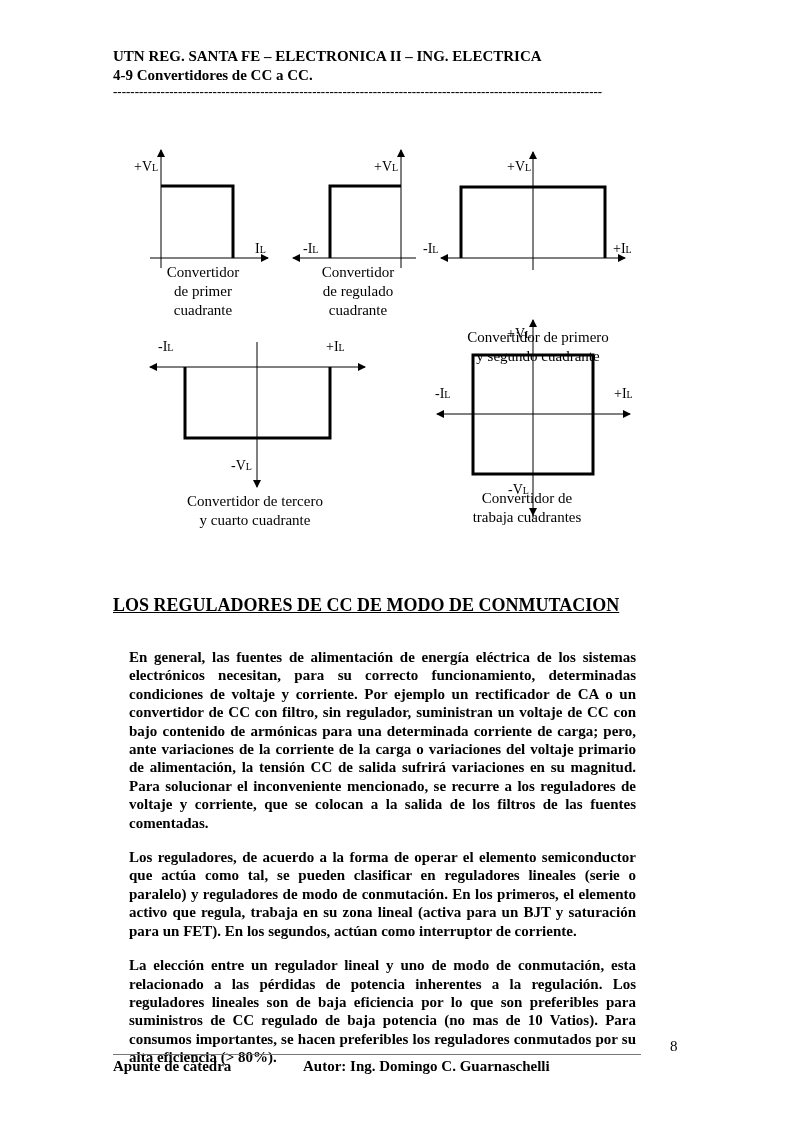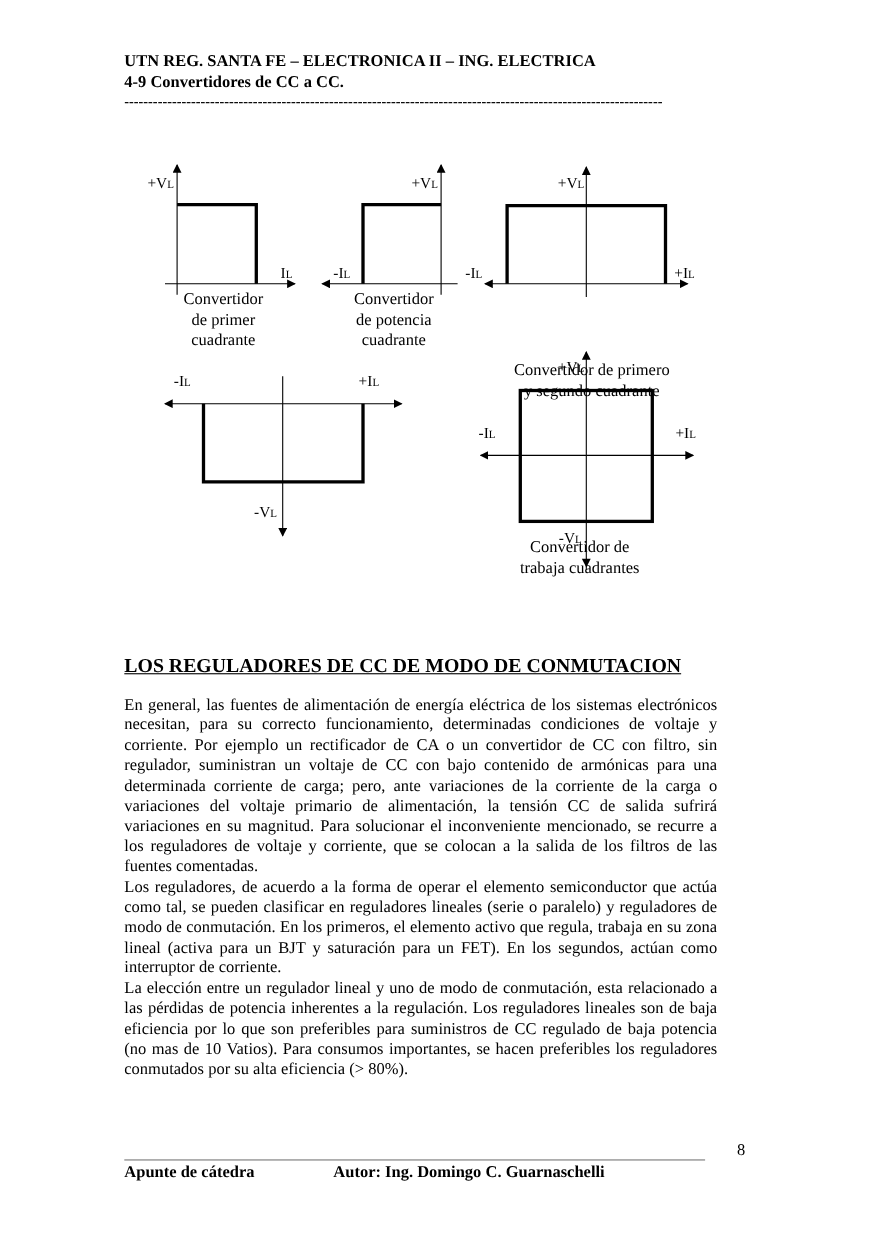--- a/index.html
+++ b/index.html
@@ -9,21 +9,21 @@
   .dashes { position: absolute; left: 113px; top: 84px; width: 556px; overflow: hidden;
             white-space: nowrap; font-weight: bold; font-size: 13px; letter-spacing: 0px; }
   svg.diag { position: absolute; left: 0; top: 0; }
   .lbl { font-family: "Liberation Serif", "DejaVu Serif", serif; font-size: 14px; fill: #000; }
   .sub { font-size: 10px; }
   .cap { position: absolute; font-size: 15px; line-height: 19px; text-align: center; }
   .section-title { position: absolute; left: 113px; top: 595px; font-weight: bold; font-size: 18px;
                    text-decoration: underline; }
   .body-text { position: absolute; left: 113px; top: 632px; width: 539px; font-size: 15px;
                line-height: 18.4px; text-align: justify; }
-  .body-text p { margin: 0; }
+  .body-text p { margin: 16px; font-weight: bold; }
   .footer-line { position: absolute; left: 113px; top: 1054px; width: 528px; height: 0;
                  border-top: 1px solid #777; }
   .page-num { position: absolute; left: 670px; top: 1038px; font-size: 15px; }
   .footer-left { position: absolute; left: 113px; top: 1058px; font-weight: bold; font-size: 15px; }
   .footer-right { position: absolute; left: 303px; top: 1058px; font-weight: bold; font-size: 15px; text-align: right; }
 </style>
 </head>
 <body>
 
 <div class="hdr" style="top:47px">UTN REG. SANTA FE – ELECTRONICA II – ING. ELECTRICA</div>
@@ -87,28 +87,30 @@
   </g>
 </svg>
 
 <div class="cap" style="left:143px; top:263px; width:120px;">
   <div>Convertidor</div>
     <div>de primer</div>
     <div>cuadrante</div>
 </div>
 <div class="cap" style="left:298px; top:263px; width:120px;">
   <div>Convertidor</div>
-    <div>de potencia</div>
+    <div>de regulado</div>
     <div>cuadrante</div>
 </div>
 <div class="cap" style="left:448px; top:292px; width:180px;margin-top:36px;">
   <div>Convertidor de primero</div>
     <div>y segundo cuadrante</div>
 </div>
 <div class="cap" style="left:160px; top:492px; width:190px;">
+  <div>Convertidor de tercero</div>
+    <div>y cuarto cuadrante</div>
 </div>
 <div class="cap" style="left:452px; top:489px; width:150px;text-align:center;">
   <div>Convertidor de</div>
     <div>trabaja cuadrantes</div>
 </div>
 
 <div class="section-title">LOS REGULADORES DE CC DE MODO DE CONMUTACION</div>
 
 <div class="body-text">
   <p>En general, las fuentes de alimentación de energía eléctrica de los sistemas electrónicos necesitan, para su correcto funcionamiento, determinadas condiciones de voltaje y corriente. Por ejemplo un rectificador de CA o un convertidor de CC con filtro, sin regulador, suministran un voltaje de CC con bajo contenido de armónicas para una determinada corriente de carga; pero, ante variaciones de la corriente de la carga o variaciones del voltaje primario de alimentación, la tensión CC de salida sufrirá variaciones en su magnitud. Para solucionar el inconveniente mencionado, se recurre a los reguladores de voltaje y corriente, que se colocan a la salida de los filtros de las fuentes comentadas.</p>

